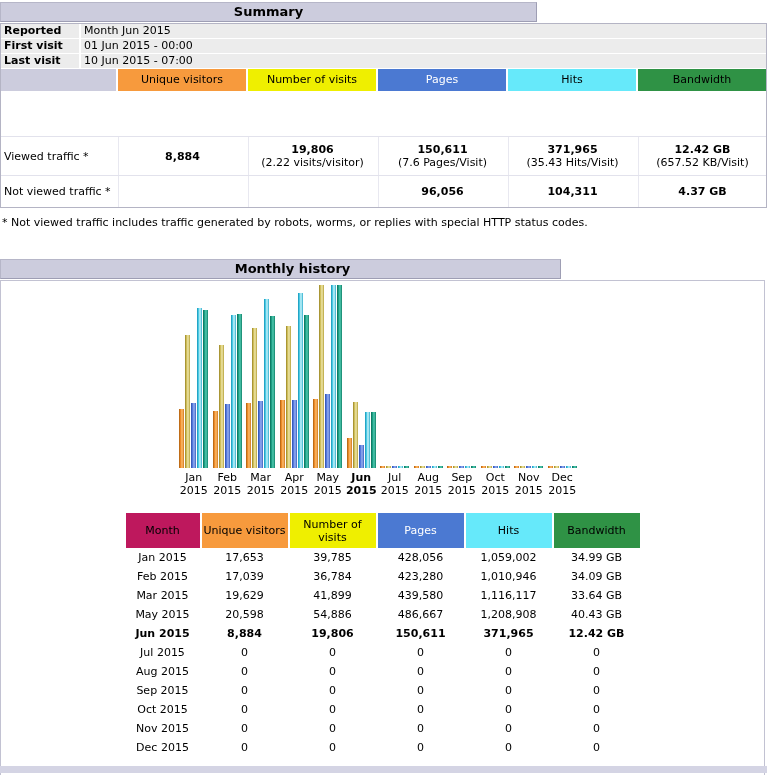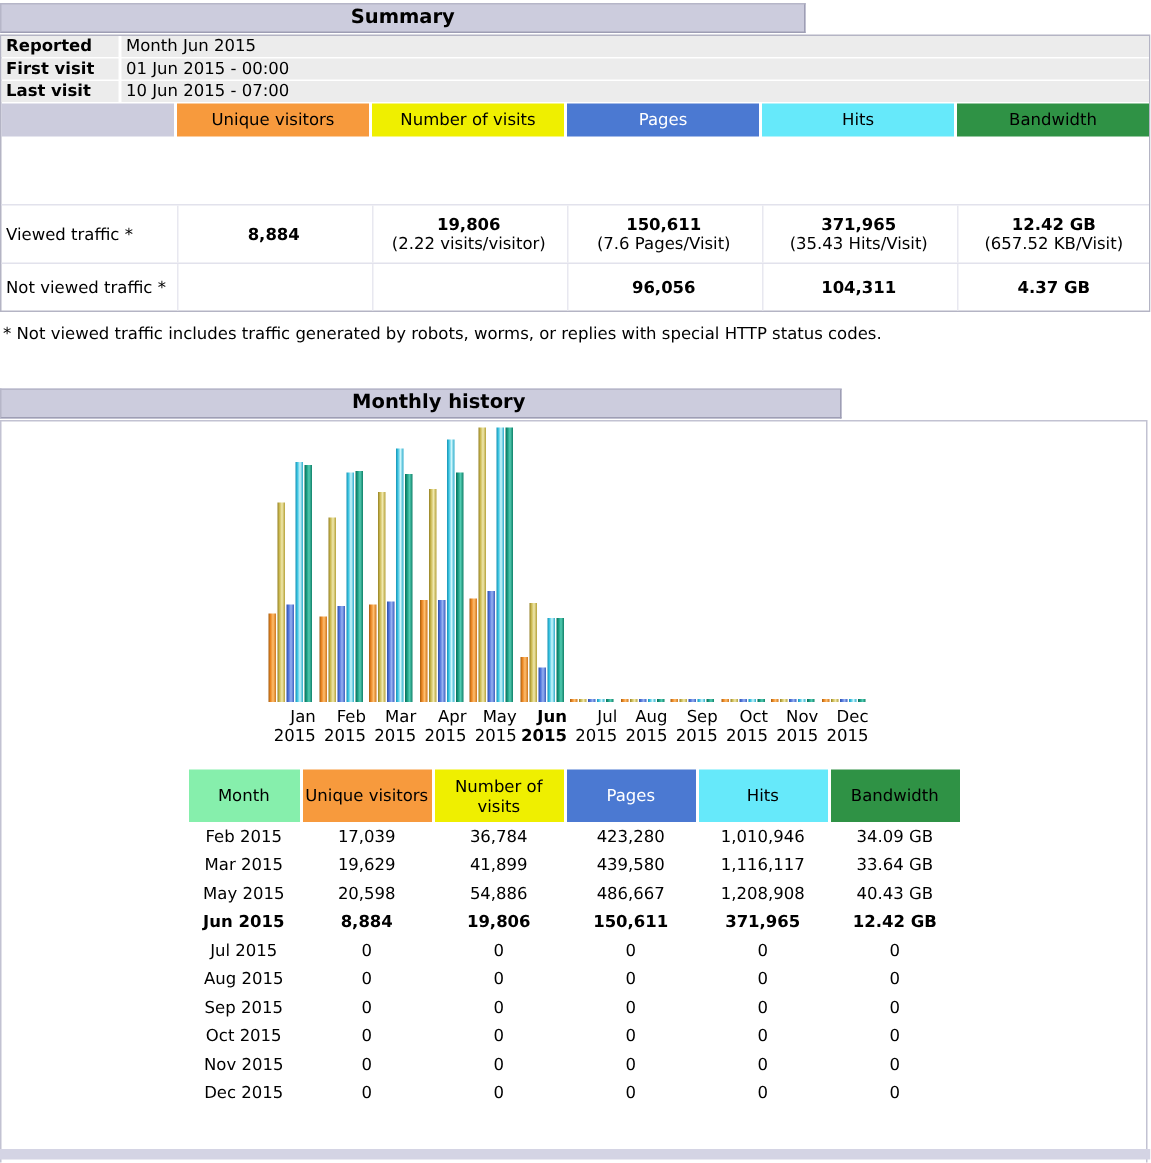--- a/index.html
+++ b/index.html
@@ -42,30 +42,30 @@
   }
   .chart-area{height:185px;margin-left:174px;display:flex;align-items:flex-end;}
   .month-slot{width:33.5px;flex:none;display:flex;justify-content:center;align-items:flex-end;gap:1px;height:185px;}
   .bar{width:5px;flex:none;}
   .bar.uv{background:linear-gradient(90deg,#A35E12 0%,#E8821E 25%,#FFBE6E 60%,#D0751A 100%);}
   .bar.v {background:linear-gradient(90deg,#948024 0%,#C9B74E 25%,#F0E8AC 60%,#B5A138 100%);}
   .bar.p {background:linear-gradient(90deg,#2C4FA8 0%,#4A6FD8 25%,#97B1F2 60%,#3A5EC0 100%);}
   .bar.h {background:linear-gradient(90deg,#1692B4 0%,#38C2E0 25%,#CCF6FC 60%,#2AACCC 100%);}
   .bar.k {background:linear-gradient(90deg,#0A6D58 0%,#14957C 25%,#52CCB2 60%,#0F8068 100%);}
   .axis-labels{margin-left:174px;display:flex;margin-top:3px;}
-  .axis-slot{width:33.5px;flex:none;text-align:right;line-height:13px;}
+  .axis-slot{width:33.5px;flex:none;text-align:center;line-height:13px;}
   .axis-slot.hl{font-weight:bold;}
   
   .monthly-table{width:514px;margin:16px auto 0 auto;}
   .mt-row{display:flex;}
   .mt-cell{box-sizing:border-box;text-align:center;flex:none;}
   .mt-cell.c0{width:74px;}
   .mt-cell.cn{width:86px;margin-left:2px;}
   .mt-head .mt-cell{height:35px;display:flex;align-items:center;justify-content:center;line-height:13px;}
-  .mt-head .c0{background:#86efac;}
+  .mt-head .c0{background:#be185d;}
   .mt-data .mt-cell{height:19px;line-height:19px;background:#fff;}
   .mt-data.hl{font-weight:bold;}
   .mt-total .mt-cell{height:19px;line-height:19px;background:#ECECEC;}
   .bottom-strip{position:absolute;left:0;bottom:2px;width:767px;height:7px;background:#D4D4E4;}
 </style>
 </head>
 <body>
 
 <div style="height:2px;"></div>
 <div class="title-bar">Summary</div>
@@ -281,20 +281,28 @@
     <div class="mt-row mt-head" id="mt-head">
         <div class="mt-cell c0">Month</div>
         <div class="mt-cell cn" style="background: rgb(247, 154, 61);">Unique visitors</div>
         <div class="mt-cell cn" style="background: rgb(239, 239, 0);">Number of visits</div>
         <div class="mt-cell cn" style="background: rgb(75, 121, 210); color: rgb(255, 255, 255);">Pages</div>
         <div class="mt-cell cn" style="background: rgb(102, 233, 250);">Hits</div>
         <div class="mt-cell cn" style="background: rgb(47, 146, 69);">Bandwidth</div>
       </div>
     <div id="mt-body">
         <div class="mt-row mt-data">
+          <div class="mt-cell c0">Jan 2015</div>
+          <div class="mt-cell cn">17,653</div>
+          <div class="mt-cell cn">39,785</div>
+          <div class="mt-cell cn">428,056</div>
+          <div class="mt-cell cn">1,059,002</div>
+          <div class="mt-cell cn">34.99 GB</div>
+        </div>
+        <div class="mt-row mt-data">
           <div class="mt-cell c0">Feb 2015</div>
           <div class="mt-cell cn">17,039</div>
           <div class="mt-cell cn">36,784</div>
           <div class="mt-cell cn">423,280</div>
           <div class="mt-cell cn">1,010,946</div>
           <div class="mt-cell cn">34.09 GB</div>
         </div>
         <div class="mt-row mt-data">
           <div class="mt-cell c0">Mar 2015</div>
           <div class="mt-cell cn">19,629</div>

